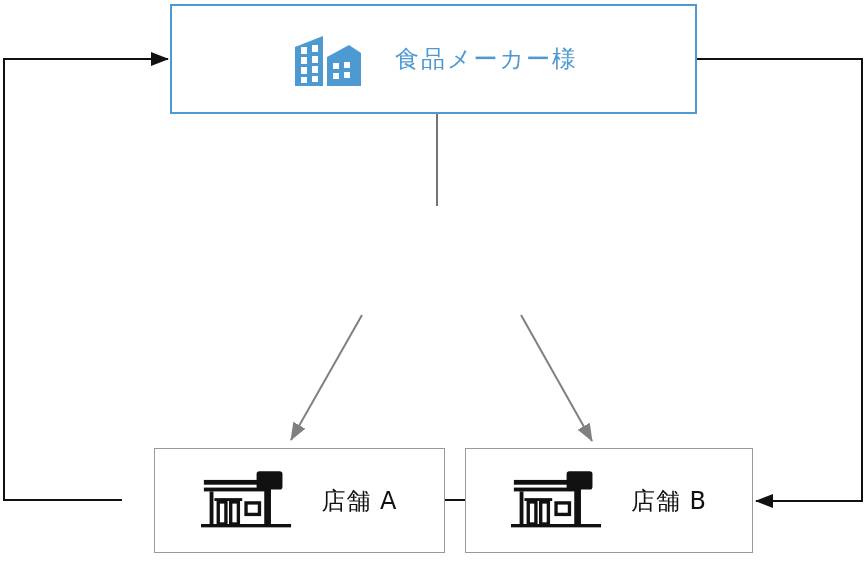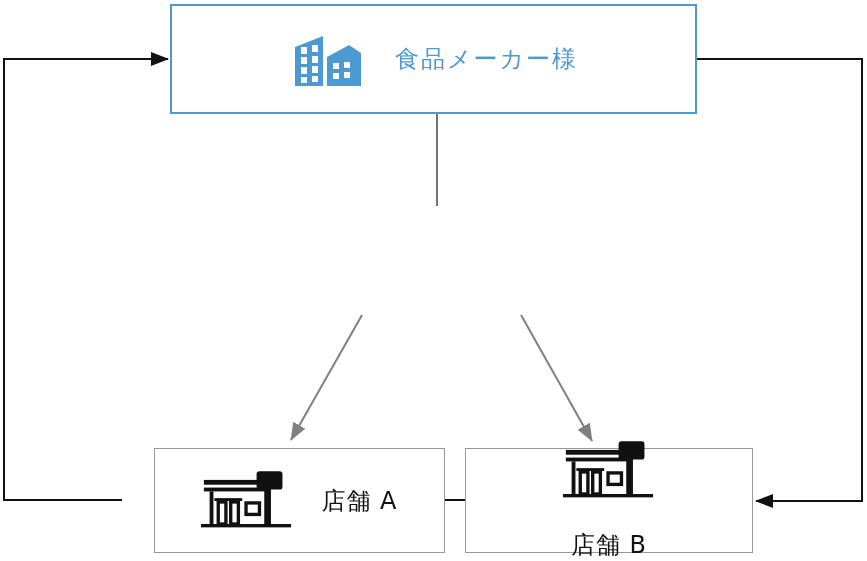--- a/index.html
+++ b/index.html
@@ -48,21 +48,20 @@
   .node-store-a {
     left: 122px; top: 448px; width: 291px; height: 105px;
     border: 1px solid var(--c-store-border, #999999);
     color: var(--c-black, #111111);
     margin-left: 32px;
   }
   .node-store-b {
     left: 465px; top: 448px; width: 288px; height: 105px;
     border: 1px solid var(--c-store-border, #999999);
     color: var(--c-black, #111111);
-    flex-direction: column;
   }
   .node-store-a .label, .node-store-b .label { letter-spacing: 1px; }
   .icon { display: inline-flex; line-height: 0; }
 </style>
 </head>
 <body>
 
 <div class="canvas">
 
   <svg class="connectors" viewBox="0 0 867 561">

